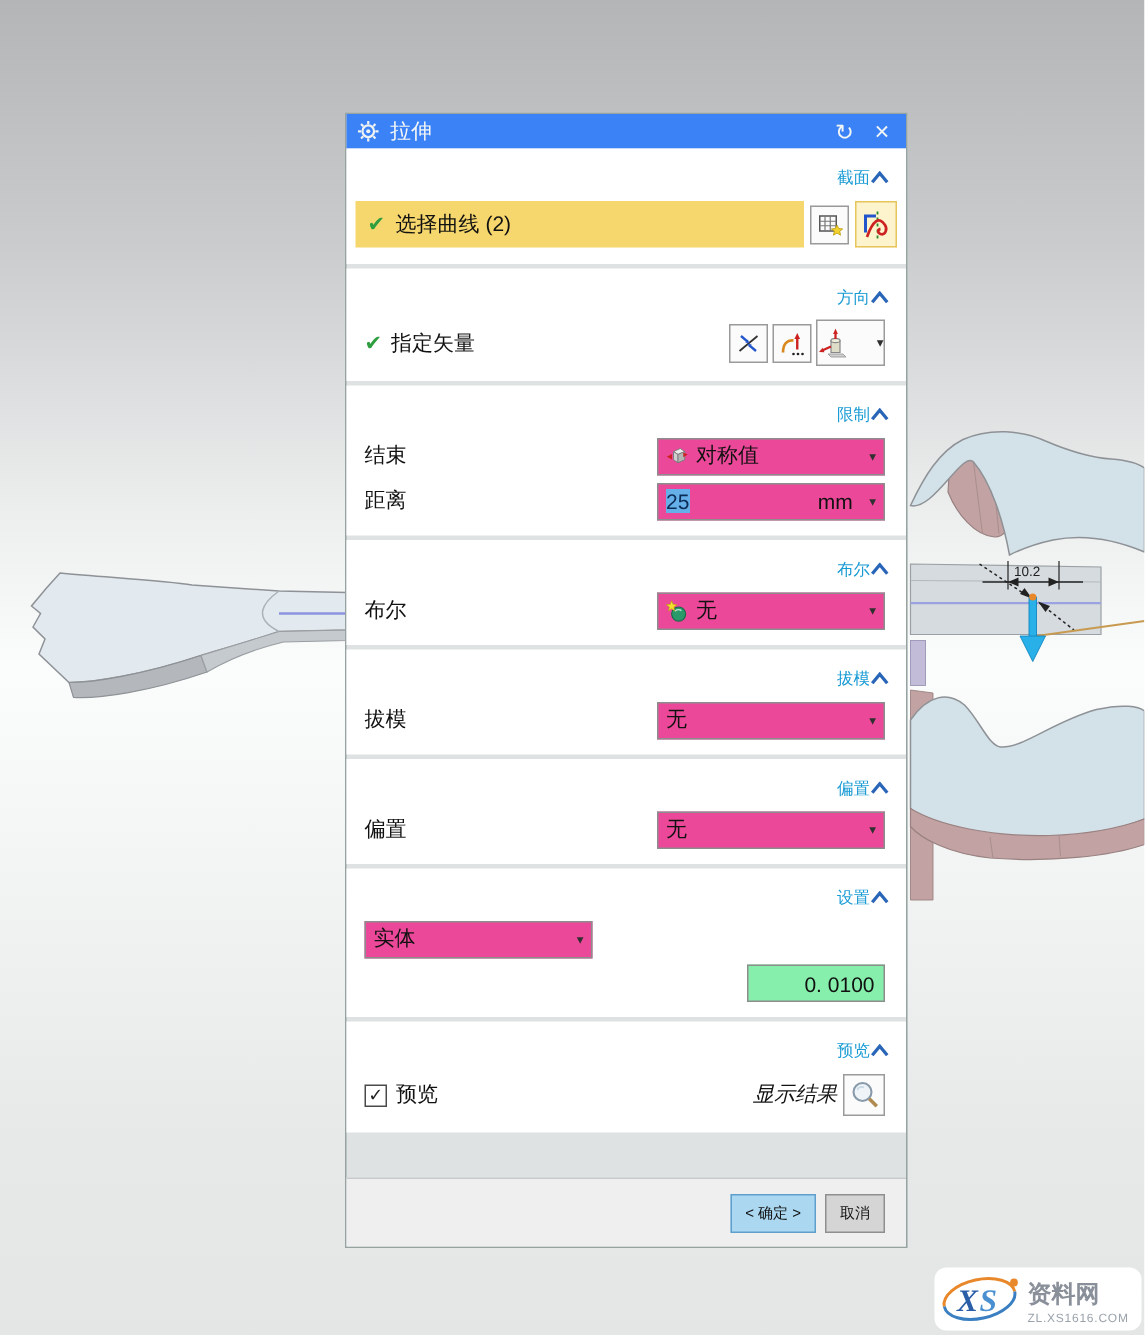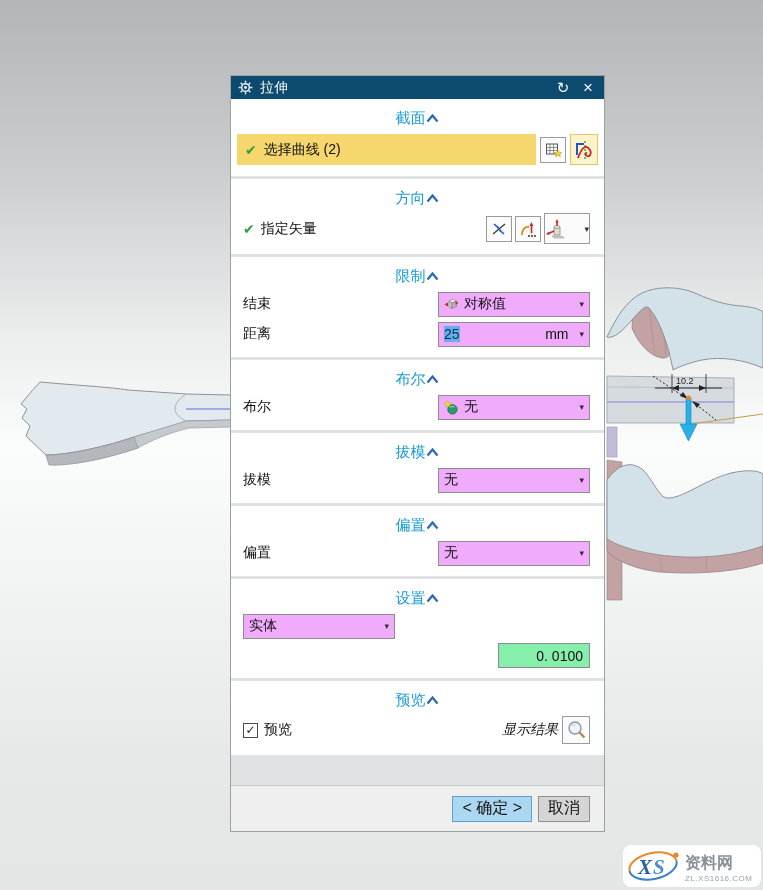--- a/index.html
+++ b/index.html
@@ -7,33 +7,33 @@
   body { font-family:"Liberation Sans","DejaVu Sans",sans-serif; font-size:14px; color:#111; }
   #stage { position:relative; width:763px; height:890px; overflow:hidden;
     background:linear-gradient(180deg,#b3b5b7 0%,#c9cbcc 18%,#eceeee 38%,#fbfcfc 50%,#f2f4f4 66%,#e7e9e9 85%,#e4e6e6 100%); }
 
   
   #scene { position:absolute; left:0; top:0; z-index:0; }
 
   
   .dialog { position:absolute; left:230px; top:75px; width:375px; height:757px;
     background:#dfe2e2; border:1px solid #96a3a1; z-index:2; display:flex; flex-direction:column; }
-  .titlebar { height:23px; background:#0c4a6e; color:#f2f5f5; display:flex; align-items:center;
+  .titlebar { height:23px; background:#3b82f6; color:#f2f5f5; display:flex; align-items:center;
     padding:0 7px; gap:7px; font-size:14px; flex:0 0 auto; }
   .titlebar .t-spacer { flex:1; }
   .titlebar .t-btn { width:18px; height:18px; display:flex; align-items:center; justify-content:center;
     color:#f2f5f5; font-size:15px; cursor:pointer; }
   .group { background:#fff; margin-bottom:3px; padding:6px 0 8px 0; flex:0 0 auto; }
-  .group-header { height:26px; display:flex; align-items:center; justify-content:center;
-    padding:0 11px 0 10px; color:#199bd4; font-size:15px; }
+  .group-header { height:26px; display:flex; align-items:center; justify-content:flex-end;
+    padding:0 11px 0 10px; color:#199bd4; font-size:11px; }
   .chev { display:flex; align-items:center; }
   .row { display:flex; align-items:center; padding:2px 14px 2px 12px; min-height:30px; }
   .row .lbl { flex:1; display:flex; align-items:center; gap:6px; }
   .check { color:#2f9e3f; font-size:14px; }
-  .ctrl { width:152px; height:25px; border:1px solid #8d8d8d; background:#f0abfc;
+  .ctrl { width:152px; height:25px; border:1px solid #8d8d8d; background:#ec4899;
     display:flex; align-items:center; gap:5px; padding:0 5px; font-size:14px; }
   .caret { margin-left:auto; font-size:9px; color:#303030; }
   .sel-row { display:flex; align-items:center; gap:4px; margin:2px 6px 2px 6px; height:33px; }
   .sel-bar { flex:1; height:31px; background:#f6d76d; display:flex; align-items:center; gap:7px; padding:0 8px; }
   .icon-btn { width:26px; height:26px; border:1px solid #9a9a9a; background:#fbfbfb;
     display:flex; align-items:center; justify-content:center; cursor:pointer; }
   .icon-btn.selected { width:28px; height:31px; background:#fdf3cd; border:1px solid #e5c55c; }
   .icon-btn.wide { width:46px; height:31px; gap:3px; }
   .vec-btns { display:flex; align-items:center; gap:3px; margin-left:auto; }
   .cb { width:15px; height:15px; border:1px solid #4a4a4a; background:#fff; display:inline-flex;
@@ -42,21 +42,21 @@
   .unit { margin-left:auto; }
   .unit + .caret { margin-left:6px; }
   .tol { width:92px; height:25px; border:1px solid #8d8d8d; background:#86efac; margin-left:auto;
     display:flex; align-items:center; justify-content:flex-end; padding:0 6px; }
   .result-right { margin-left:auto; display:flex; align-items:center; gap:4px;font-style:italic; }
   .mag-btn { width:28px; height:28px; border:1px solid #9a9a9a; background:#fbfbfb;
     display:flex; align-items:center; justify-content:center; cursor:pointer; }
   .footer { margin-top:auto; background:#efefef; border-top:1px solid #c6caca; height:46px;
     display:flex; align-items:center; justify-content:flex-end; gap:6px; padding:0 14px; flex:0 0 auto; }
   .btn { height:26px; padding:0 9px; display:flex; align-items:center; justify-content:center;
-    font-size:16px; cursor:pointer; }
+    font-size:10px; cursor:pointer; }
   .btn.ok { background:#abd7f1; border:1px solid #5f9fcc; }
   .btn.cancel { background:#d5d5d5; border:1px solid #8f8f8f; }
 
   
   .watermark { position:absolute; right:2px; bottom:3px; width:138px; height:42px; background:#fff;
     border-radius:8px; z-index:3; display:flex; align-items:center; justify-content:center; }
 </style>
 </head>
 <body>
 

